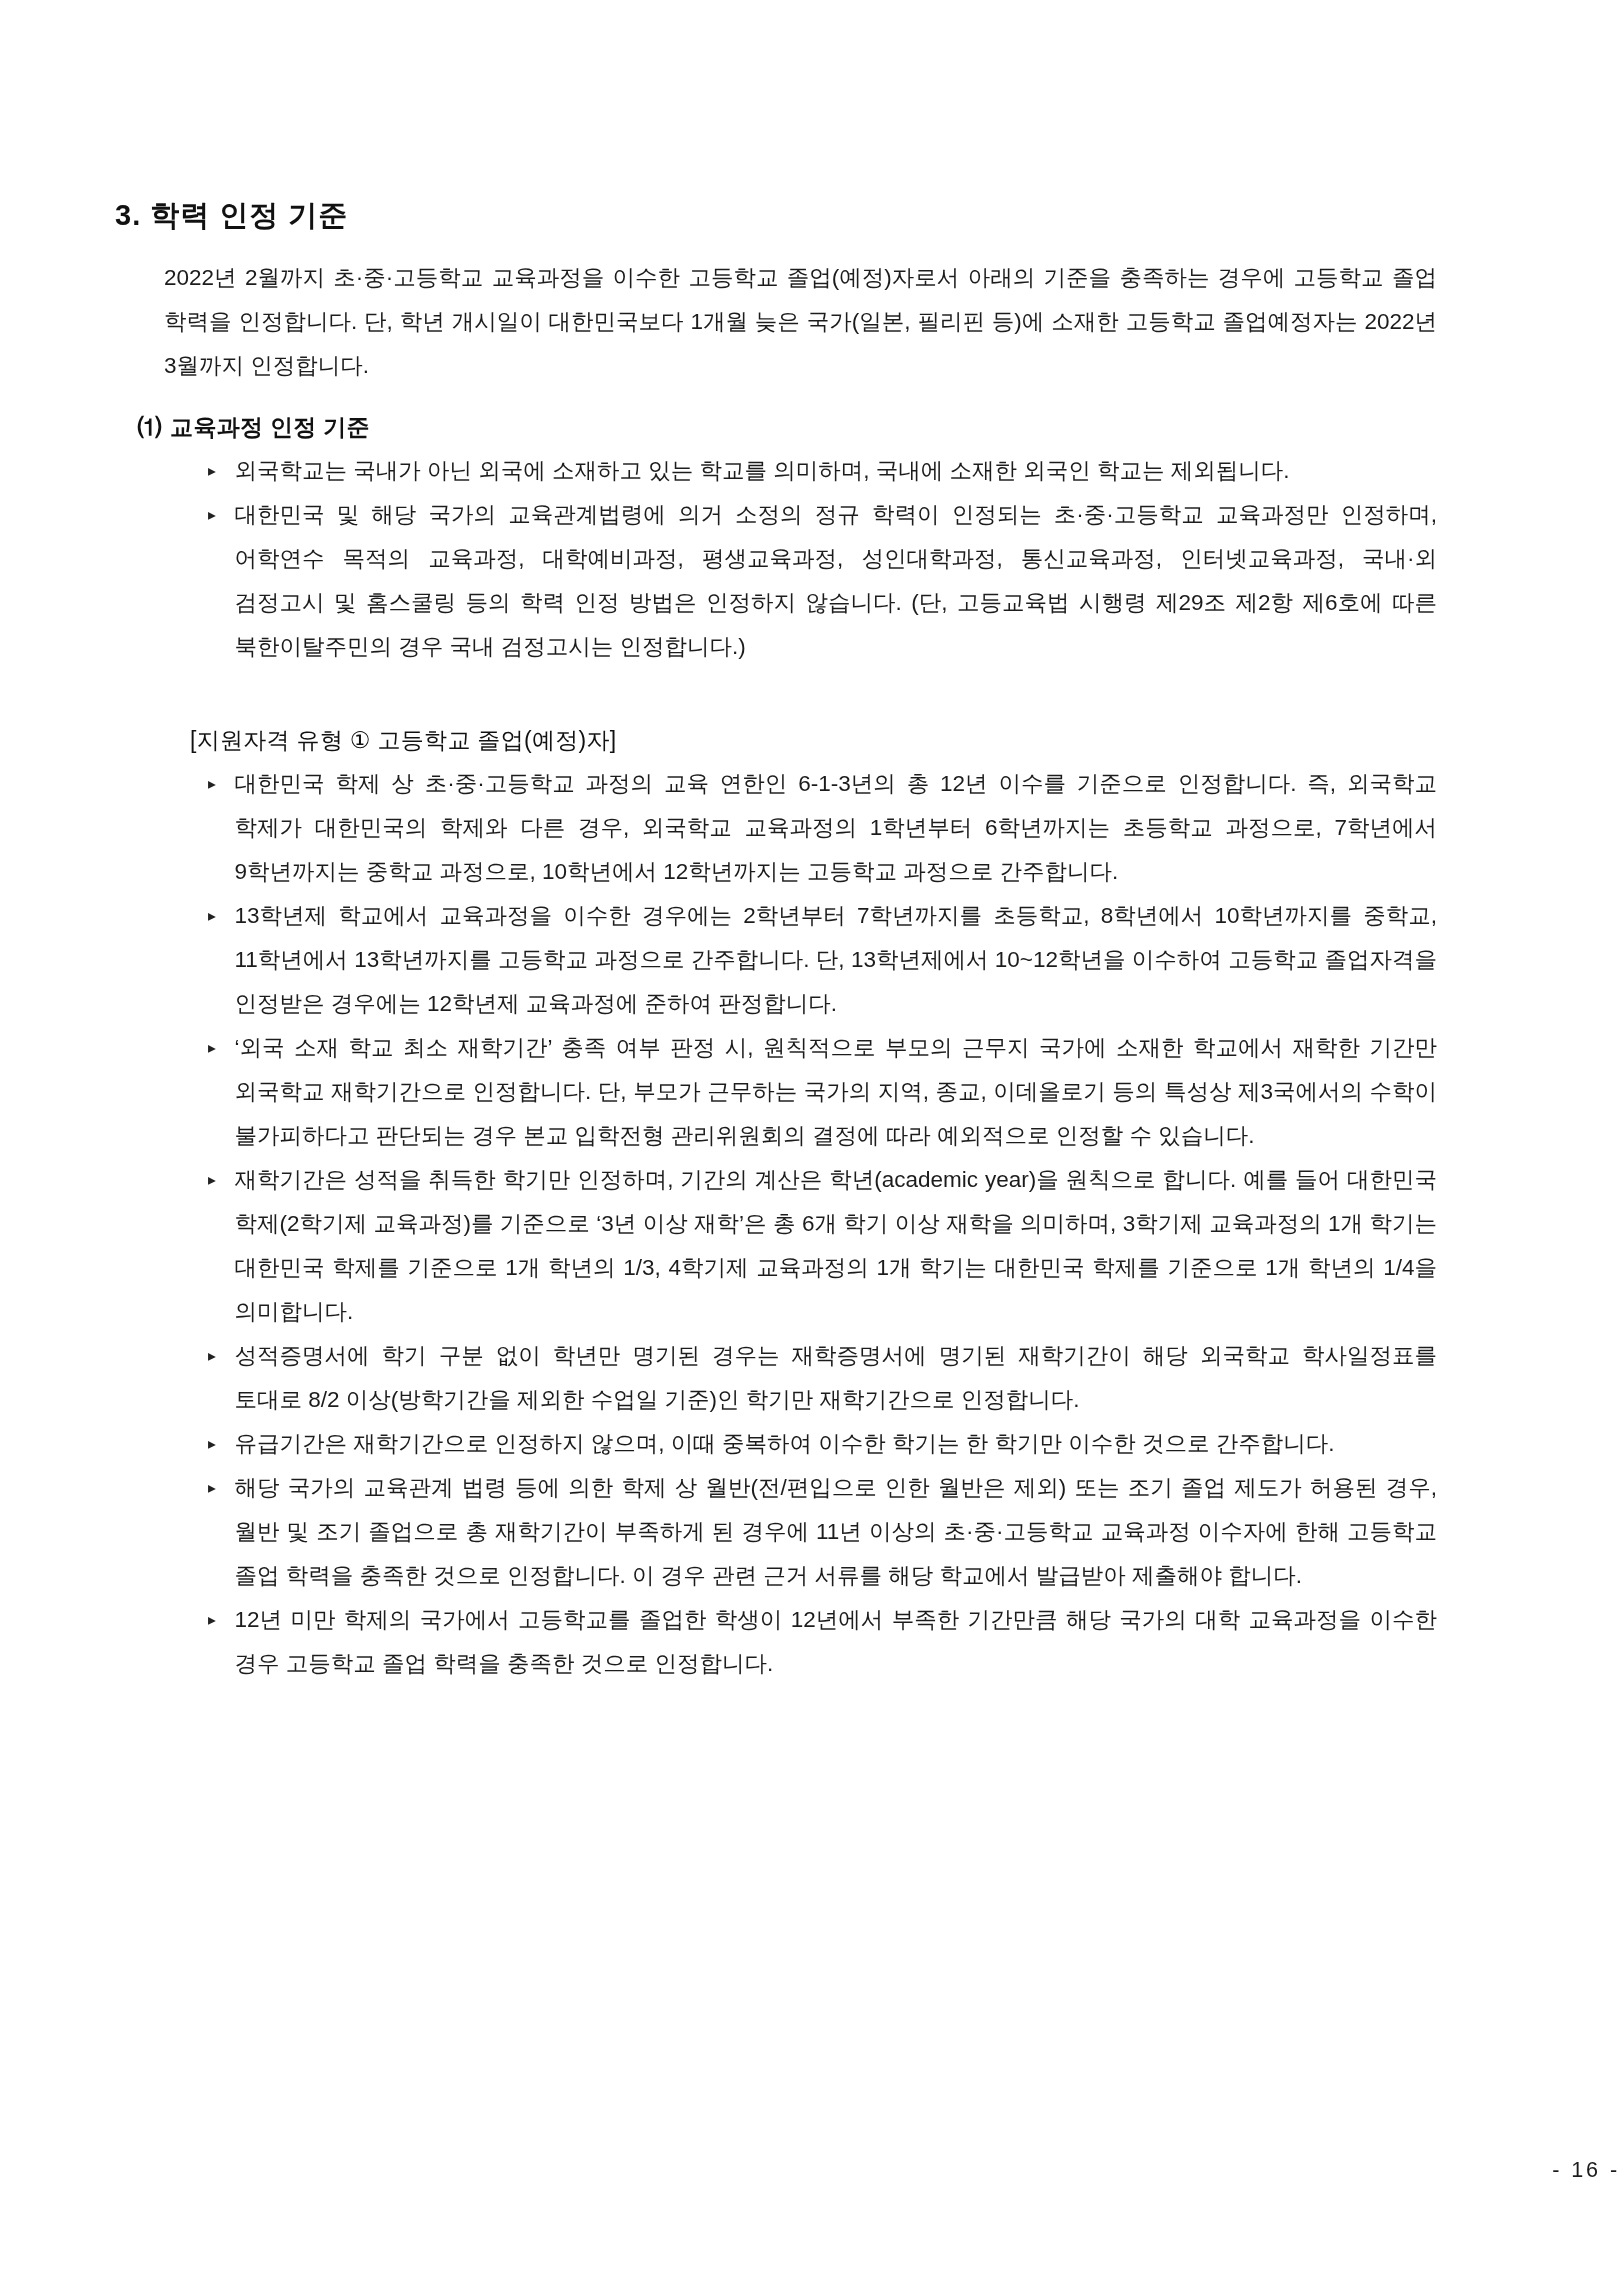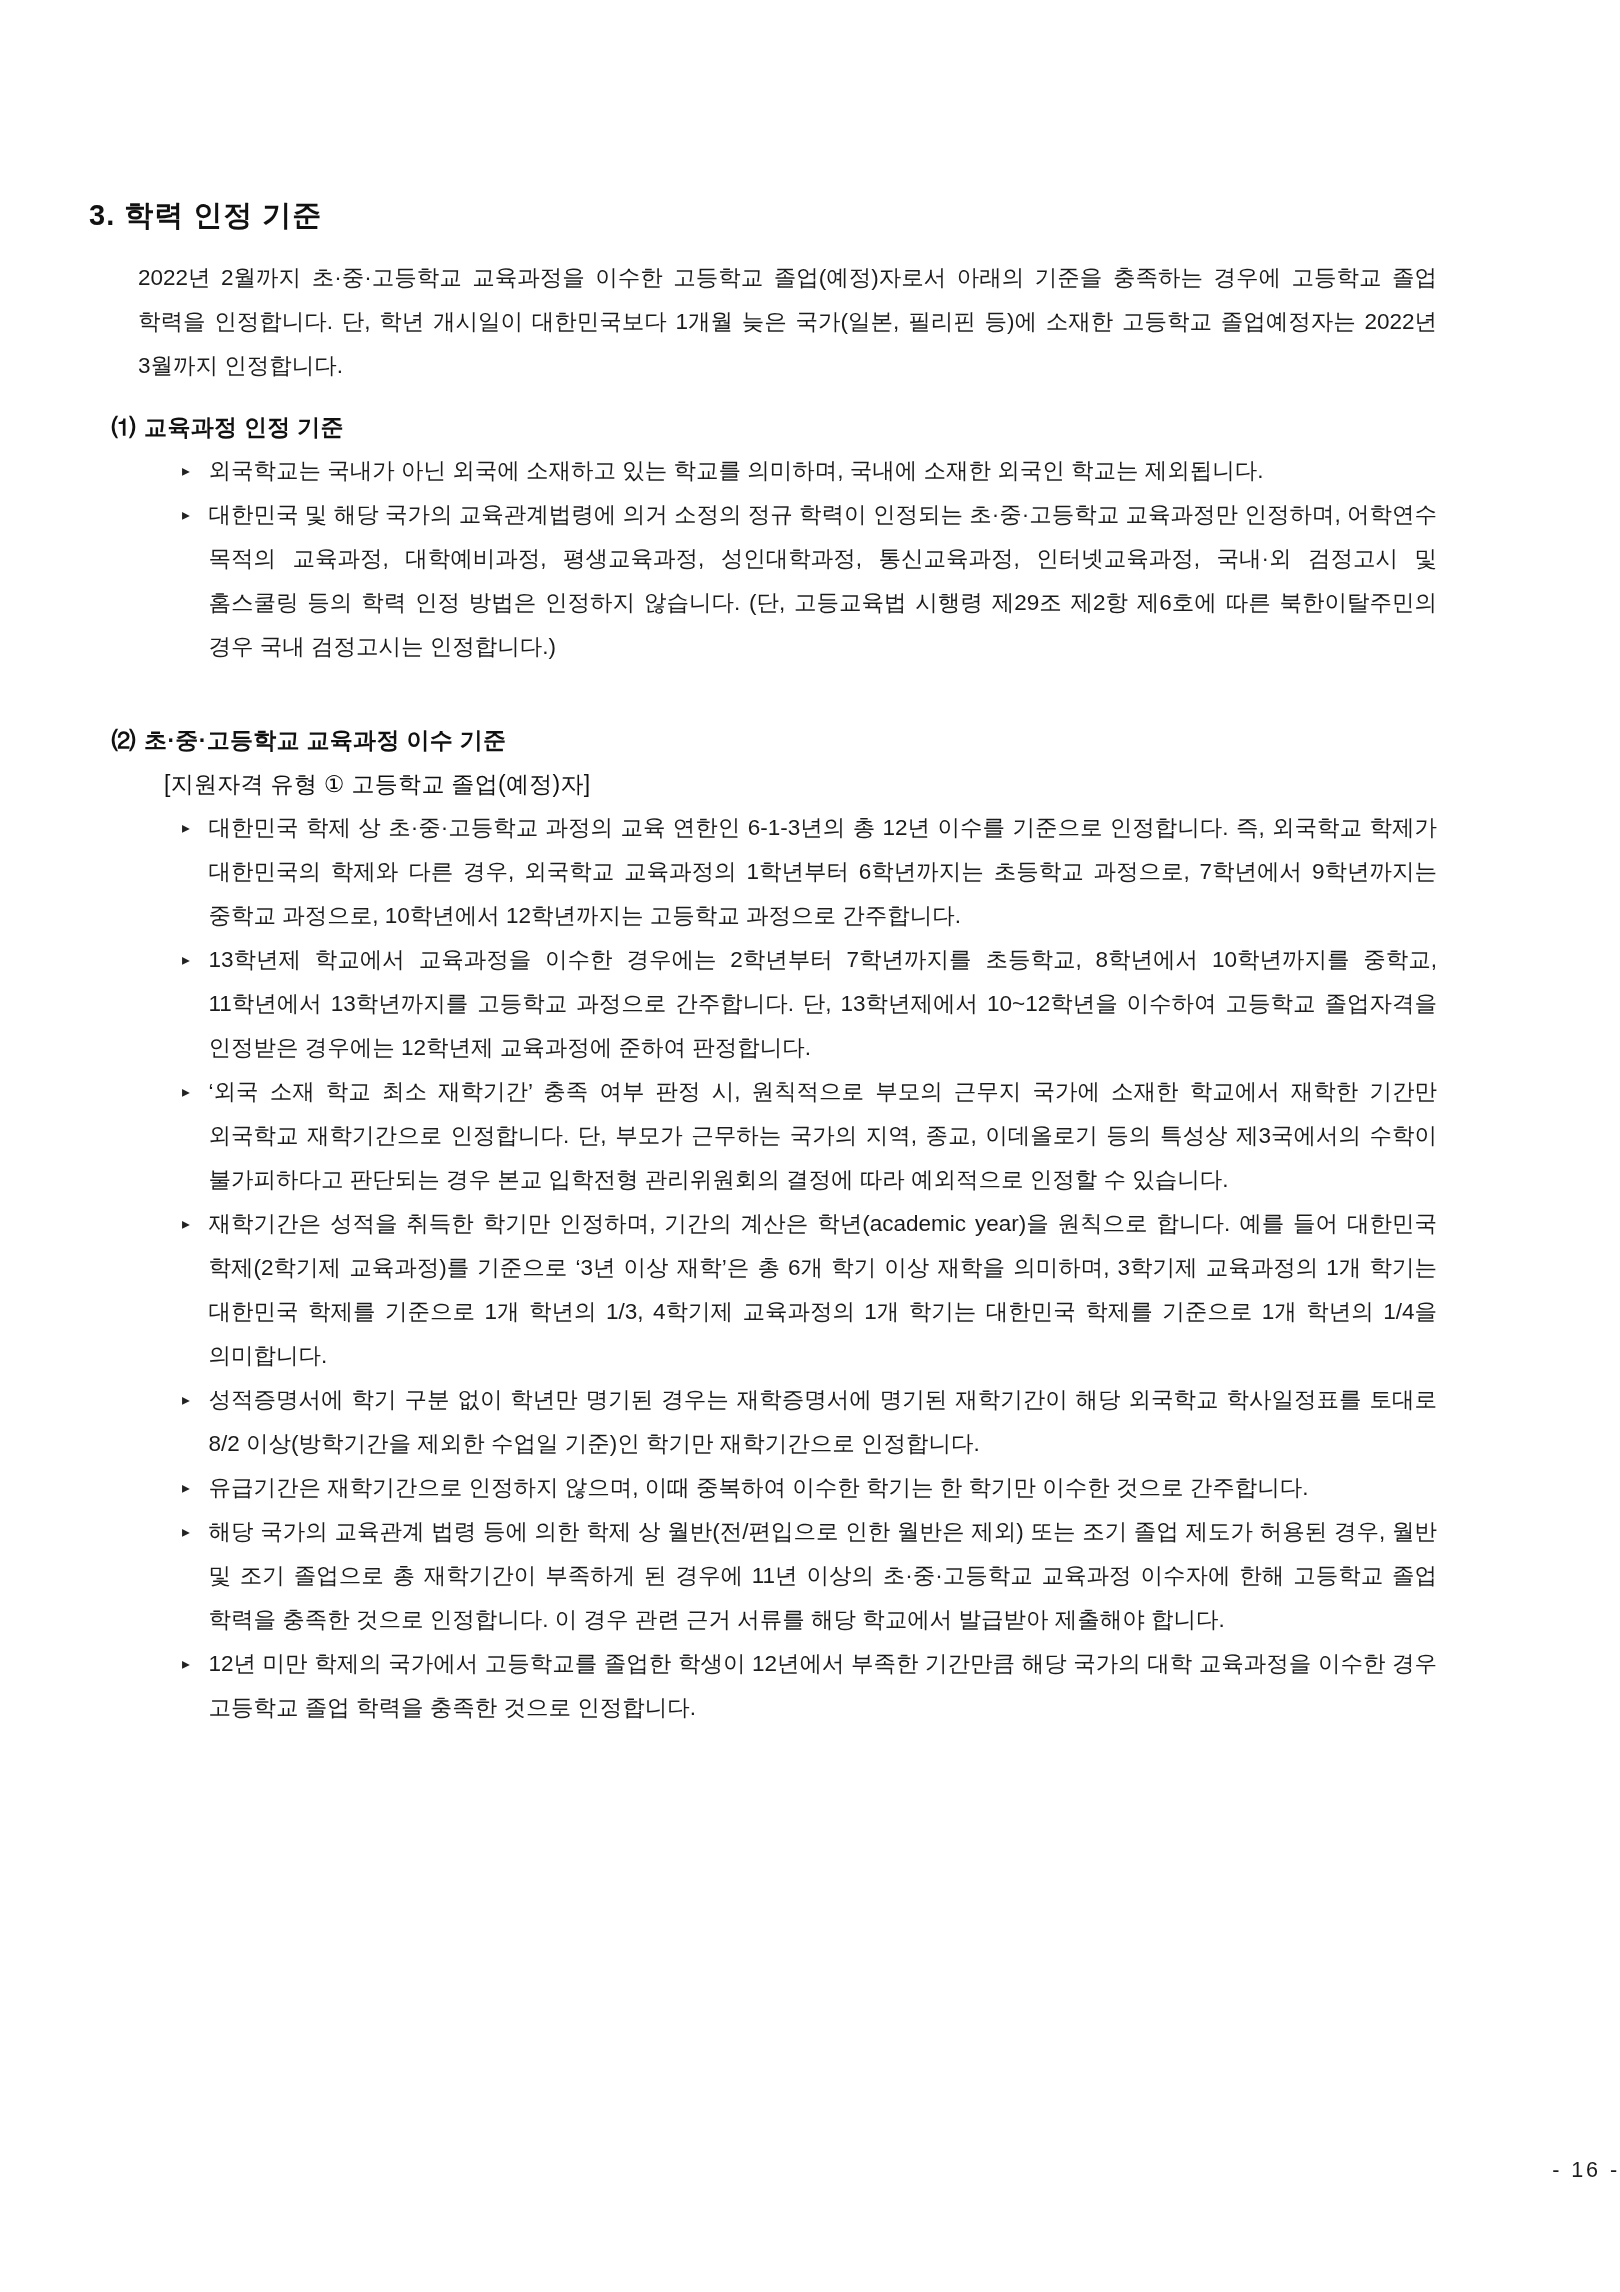--- a/index.html
+++ b/index.html
@@ -8,21 +8,21 @@
     background: #ffffff;
   }
   .page {
     position: relative;
     width: 1620px;
     height: 2293px;
     box-sizing: border-box;
     background: #ffffff;
     color: #1c1c1c;
     font-family: "Liberation Sans", "DejaVu Sans", sans-serif;
-    padding: 196px 183px 0 89px;
+    padding: 196px 183px 0 115px;
     overflow: hidden;
   }
   .doc-title {
     margin: 0 0 19.6px 0;
     font-size: 29px;
     font-weight: 700;
     letter-spacing: 1px;
     color: #111111;
   }
   .intro {
@@ -98,23 +98,20 @@
         <span class="bullet-text">외국학교는 국내가 아닌 외국에 소재하고 있는 학교를 의미하며, 국내에 소재한 외국인 학교는 제외됩니다.</span>
       </div>
       <div class="bullet">
         <span class="bullet-marker">▸</span>
         <span class="bullet-text">대한민국 및 해당 국가의 교육관계법령에 의거 소정의 정규 학력이 인정되는 초·중·고등학교 교육과정만 인정하며, 어학연수 목적의 교육과정, 대학예비과정, 평생교육과정, 성인대학과정, 통신교육과정, 인터넷교육과정, 국내·외 검정고시 및 홈스쿨링 등의 학력 인정 방법은 인정하지 않습니다. (단, 고등교육법 시행령 제29조 제2항 제6호에 따른 북한이탈주민의 경우 국내 검정고시는 인정합니다.)</span>
       </div>
     </div>
   </div>
 
   <div class="section second">
-    <div class="sec-heading">
-      <span class="sec-marker">⑵</span><span>초·중·고등학교 교육과정 이수 기준</span>
-    </div>
     <div class="sub-heading">[지원자격 유형 ① 고등학교 졸업(예정)자]</div>
     <div class="bullets">
       <div class="bullet">
         <span class="bullet-marker">▸</span>
         <span class="bullet-text">대한민국 학제 상 초·중·고등학교 과정의 교육 연한인 6-1-3년의 총 12년 이수를 기준으로 인정합니다. 즉, 외국학교 학제가 대한민국의 학제와 다른 경우, 외국학교 교육과정의 1학년부터 6학년까지는 초등학교 과정으로, 7학년에서 9학년까지는 중학교 과정으로, 10학년에서 12학년까지는 고등학교 과정으로 간주합니다.</span>
       </div>
       <div class="bullet">
         <span class="bullet-marker">▸</span>
         <span class="bullet-text">13학년제 학교에서 교육과정을 이수한 경우에는 2학년부터 7학년까지를 초등학교, 8학년에서 10학년까지를 중학교, 11학년에서 13학년까지를 고등학교 과정으로 간주합니다. 단, 13학년제에서 10~12학년을 이수하여 고등학교 졸업자격을 인정받은 경우에는 12학년제 교육과정에 준하여 판정합니다.</span>
       </div>

